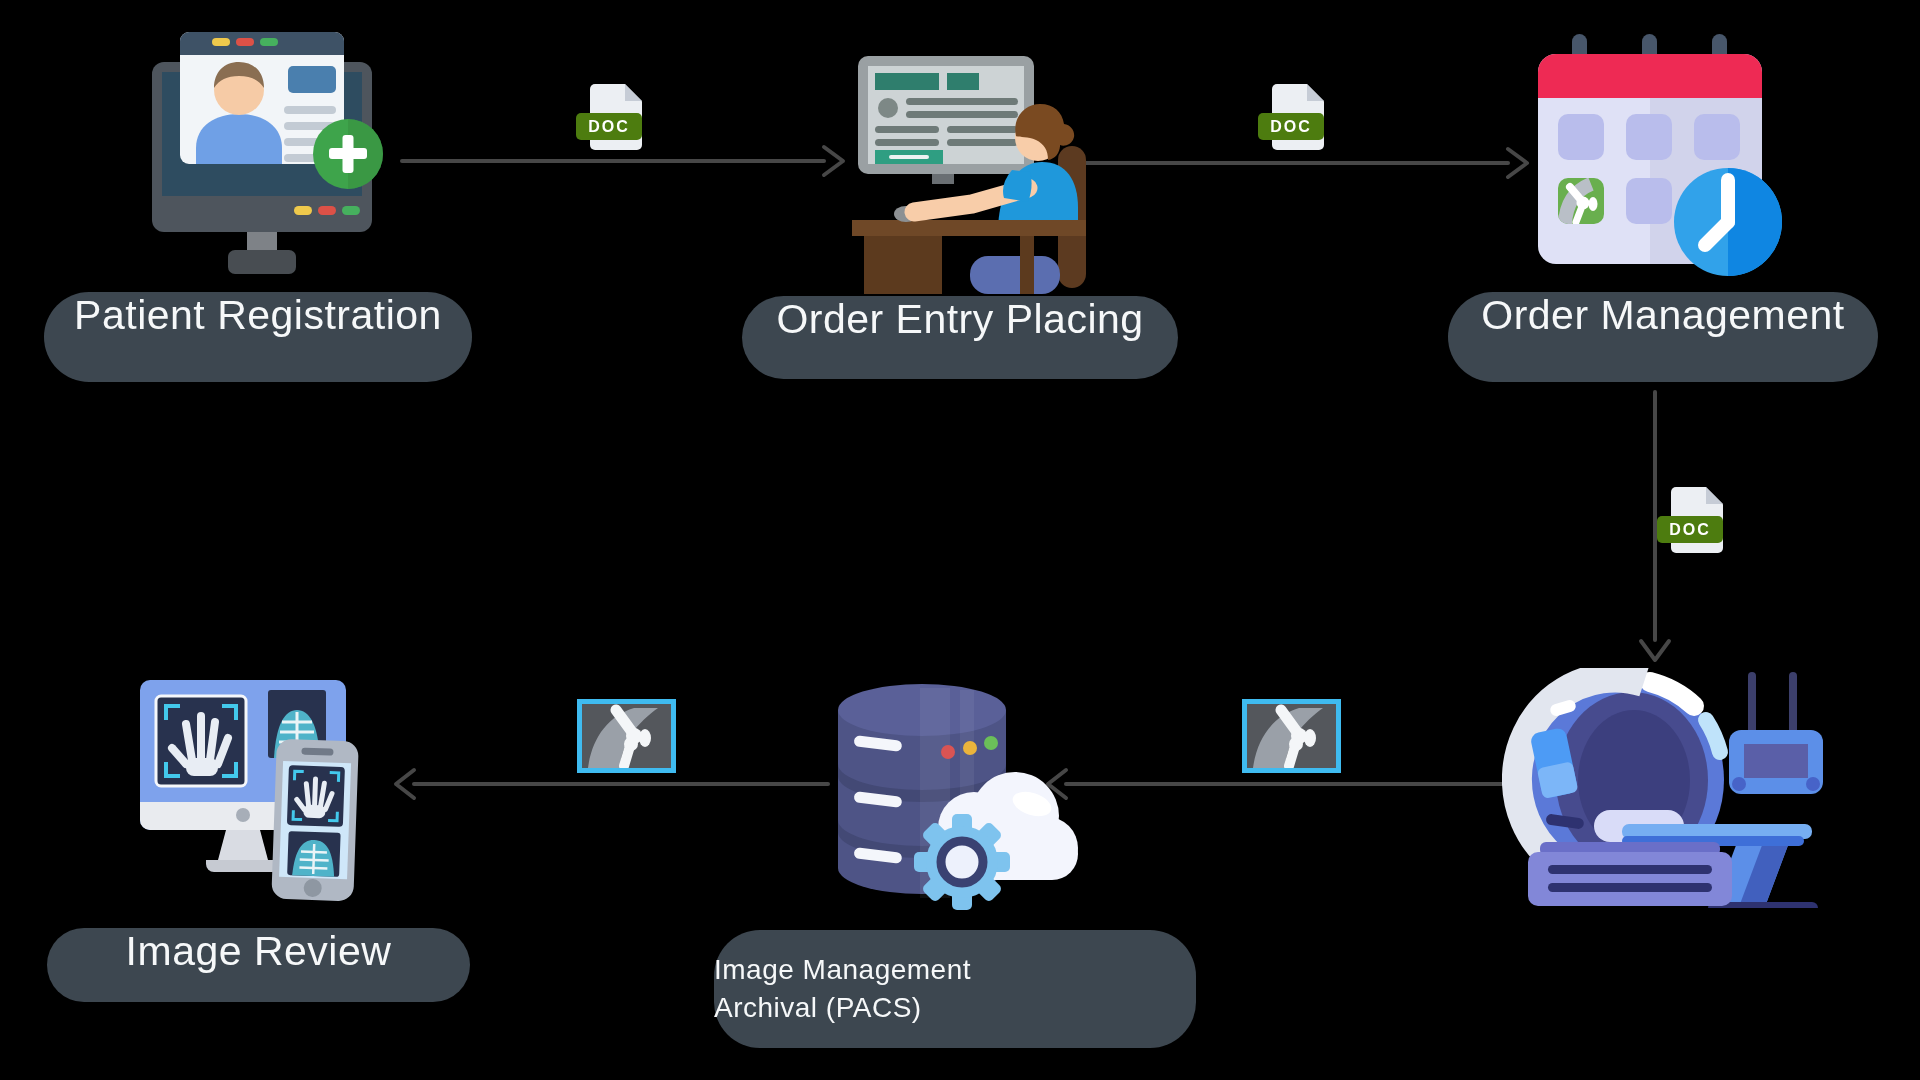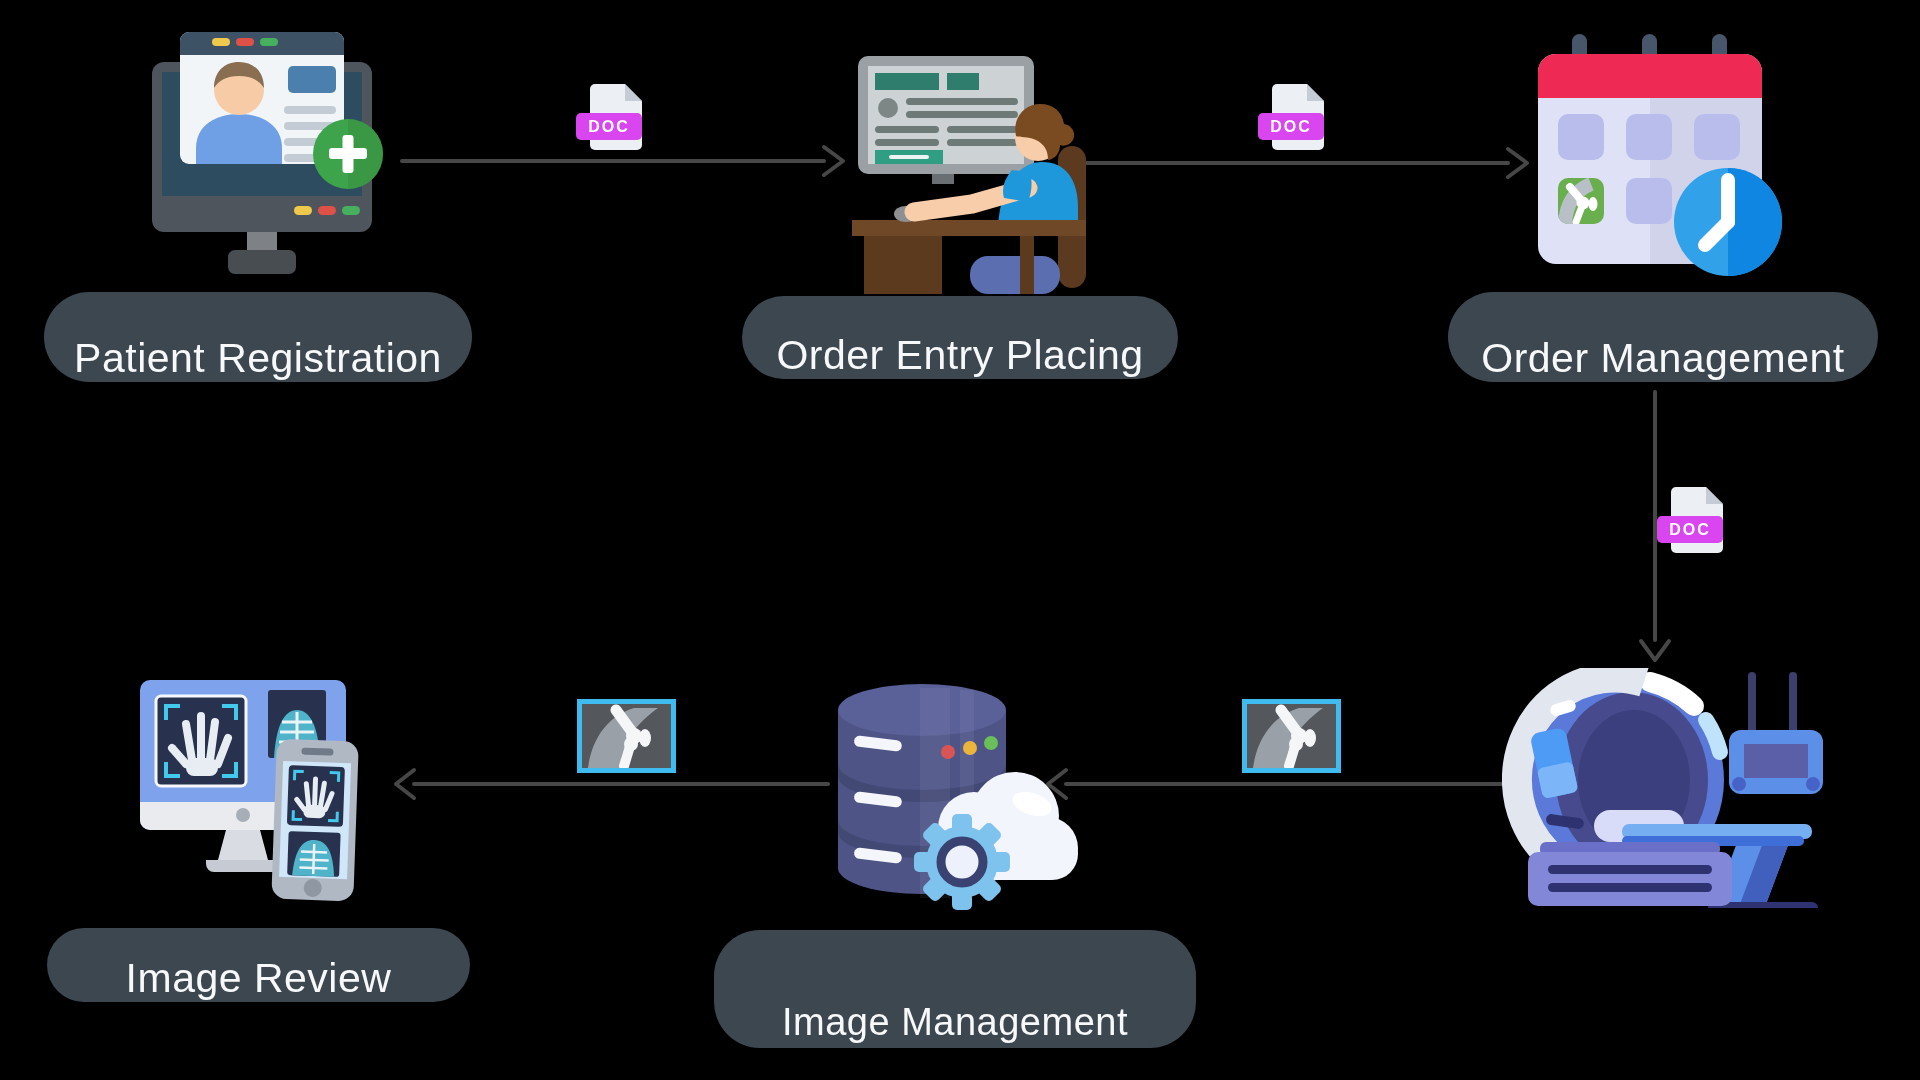--- a/index.html
+++ b/index.html
@@ -5,36 +5,36 @@
   * { margin:0; padding:0; box-sizing:border-box; }
   html,body { width:1920px; height:1080px; background:#000; overflow:hidden; }
   .canvas {
     position:relative; width:1920px; height:1080px; background:#000000;
     font-family:"Liberation Sans", sans-serif;
   }
   svg.icon { position:absolute; display:block; }
   .arrows { position:absolute; left:0; top:0; pointer-events:none; }
   .arrows path { stroke:#474747; stroke-width:4; fill:none; stroke-linejoin:round; stroke-linecap:round; }
   .pill {
-    position:absolute; display:flex; align-items:flex-end; justify-content:center;
+    position:absolute; display:flex; align-items:flex-start; justify-content:center;
     background:#3D4750; color:#F6F8F9; border-radius:46px;
     font-size:41px; letter-spacing:0.5px; text-align:center;
   }
-  .pill.two-line { flex-direction:row; font-size:38px; line-height:1.35; }
+  .pill.two-line { flex-direction:column; font-size:28px; line-height:1.35; }
   .doc-badge { position:absolute; width:66px; height:70px; }
   .doc-paper {
     position:absolute; right:0; top:0; width:52px; height:66px; background:#ECEFF3;
     border-radius:5px; clip-path:polygon(0 0,67% 0,100% 26%,100% 100%,0 100%);
   }
   .doc-fold {
     position:absolute; right:0; top:0; width:17px; height:17px; background:#C6CCD6;
     clip-path:polygon(0 0,100% 100%,0 100%);
   }
   .doc-label {
-    position:absolute; left:0; top:29px; width:66px; height:27px; background:#d946ef;
+    position:absolute; left:0; top:29px; width:66px; height:27px; background:#4d7c0f;
     border-radius:5px; color:#FFFFFF; font-weight:bold; font-size:16px; letter-spacing:2px;
     display:flex; align-items:center; justify-content:center;
   }
   .knee-badge {
     position:absolute; width:99px; height:74px; background:#54575C;
     border:5px solid #3FBBF0;
   }
   .knee-badge svg { display:block; width:100%; height:100%; }
 </style>
 </head>
@@ -267,20 +267,21 @@
         <rect x="88" y="176" width="96" height="20" rx="5" transform="rotate(45 136 186)"></rect>
         <rect x="88" y="176" width="96" height="20" rx="5" transform="rotate(90 136 186)"></rect>
         <rect x="88" y="176" width="96" height="20" rx="5" transform="rotate(135 136 186)"></rect>
         <circle cx="136" cy="186" r="36"></circle>
       </g>
       <circle cx="136" cy="186" r="21" fill="#EDF1FC" stroke="#3A4272" stroke-width="9"></circle>
     </g>
   </svg>
   <div class="pill two-line" style="left:714px;top:930px;width:482px;height:118px">
     <span>Image Management</span>
+    <span>Archival (PACS)</span>
   </div>
 
   <div class="knee-badge" style="left:577px;top:699px">
     <svg viewBox="0 0 89 64">
       <path d="M6 64 C10 34 26 12 52 4 H76 C54 20 40 38 38 64 Z" fill="#9AA0A8"></path>
       <path d="M34 6 L50 28" stroke="#F4F6F8" stroke-width="11" stroke-linecap="round"></path>
       <circle cx="52" cy="32" r="8" fill="#F4F6F8"></circle>
       <ellipse cx="63" cy="34" rx="6" ry="9" fill="#F4F6F8"></ellipse>
       <path d="M42 62 L48 42" stroke="#F4F6F8" stroke-width="10" stroke-linecap="round"></path>
       <circle cx="49" cy="40" r="7" fill="#F4F6F8"></circle>

